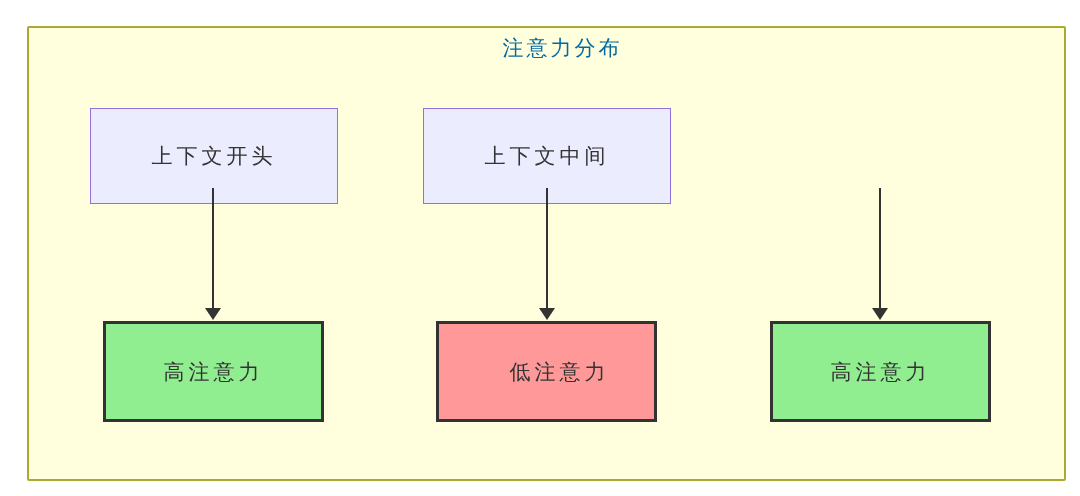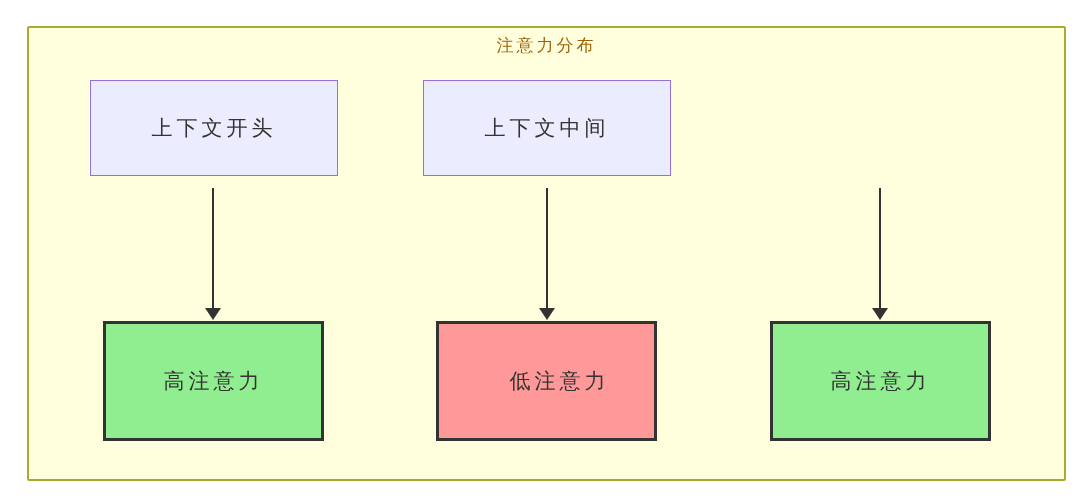--- a/index.html
+++ b/index.html
@@ -21,51 +21,51 @@
     top: 26px;
     width: 1039px;
     height: 455px;
     background: #ffffde;
     border: 2px solid #aaaa33;
     border-radius: 2px;
     box-sizing: border-box;
   }
   .cluster-title {
     position: absolute;
-    left: 0;
+    left: 16px;
     top: 6px;
     width: 100%;
     text-align: center;
-    font-size: 17px;
+    font-size: 21px;
     letter-spacing: 3px;
-    color: #a16207;
+    color: #0369a1;
     font-weight: 400;
   }
   .node {
     position: absolute;
     display: flex;
     align-items: center;
     justify-content: center;
     box-sizing: border-box;
     font-size: 21px;
     letter-spacing: 4px;
     color: #333333;
   }
   .node .node-label { white-space: nowrap; }
   .source {
-    top: 80px;
+    top: 108px;
     width: 248px;
     height: 96px;
     background: #ececff;
     border: 1px solid #9370db;
   }
   .target {
     top: 321px;
     width: 221px;
-    height: 120px;
+    height: 101px;
     border: 3px solid #333333;
   }
   .src-0 { left: 90px; }
   .src-1 { left: 423px; text-align: center; }
   .src-2 { left: 757px; }
   .tgt-0 { left: 103px; }
   .tgt-1 { left: 436px; padding-left: 26px; }
   .tgt-2 { left: 770px; }
   .edge {
     position: absolute;

